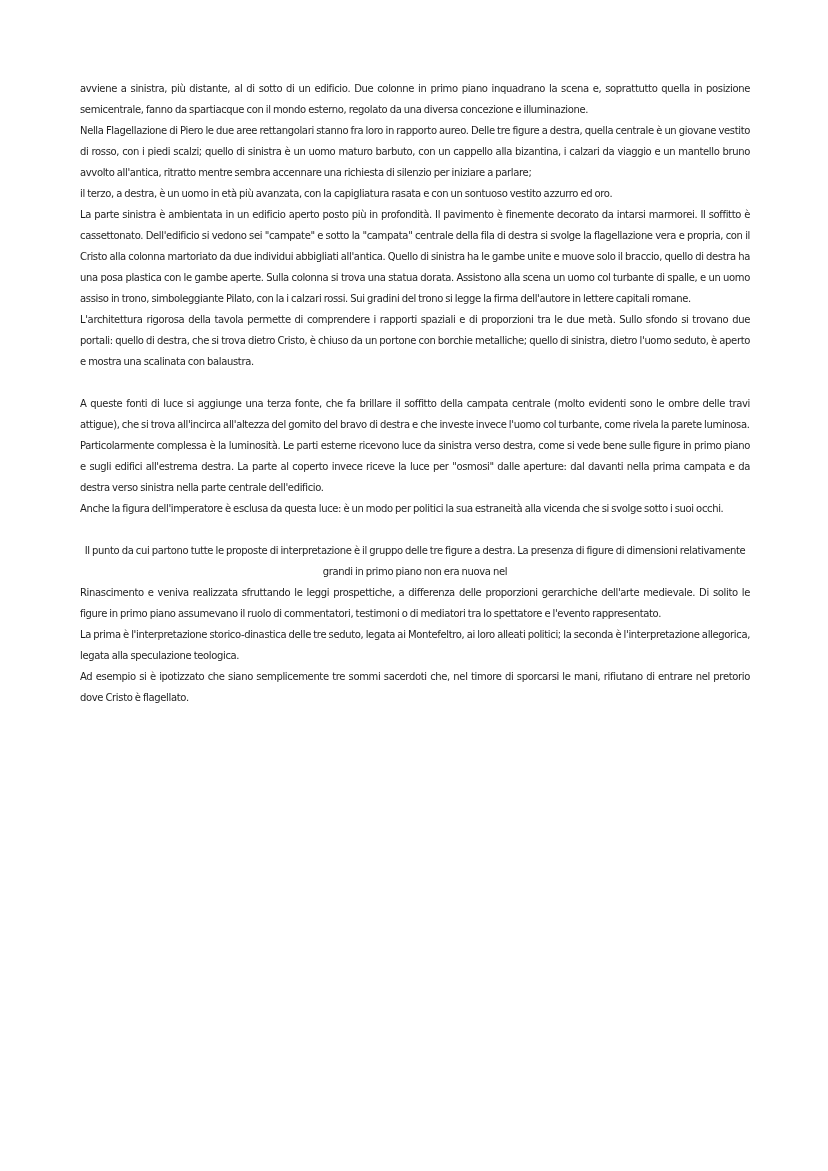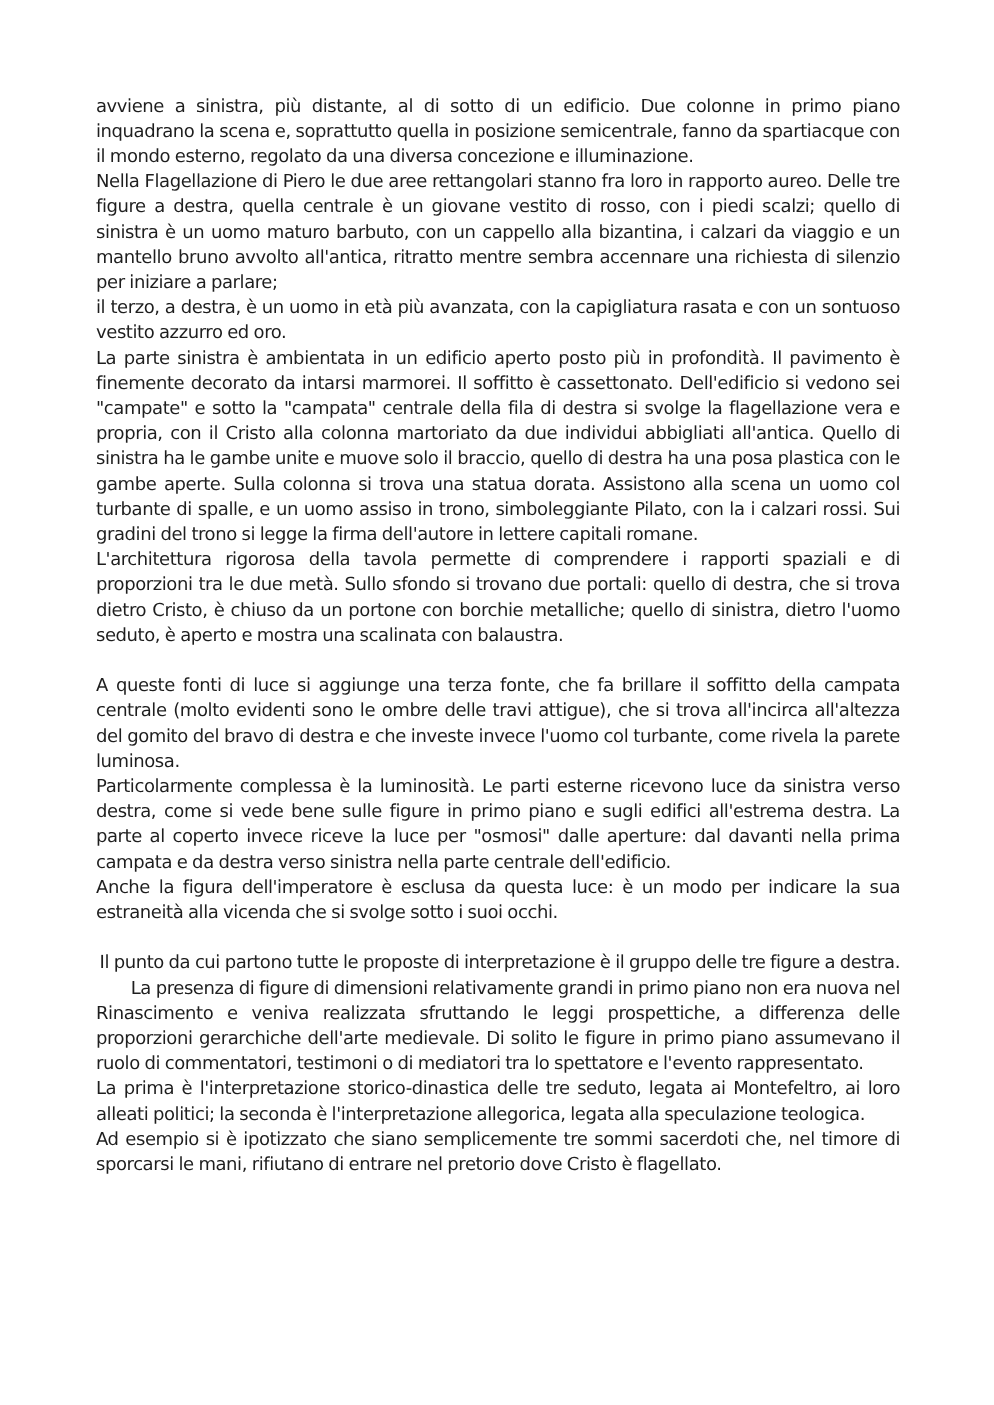--- a/index.html
+++ b/index.html
@@ -3,47 +3,47 @@
   <meta charset="utf-8">
   <style>
     html, body { margin: 0; padding: 0; background: #ffffff; }
     body { width: 828px; height: 1171px; position: relative; overflow: hidden; }
     .page {
       position: absolute;
       left: 80px;
       top: 78px;
       width: 670px;
       font-family: "DejaVu Sans", sans-serif;
-      font-size: 15px;
+      font-size: 10px;
       line-height: 21px;
       color: #1e1e1e;
       letter-spacing: -0.35px;
       word-spacing: -0.5px;
     }
     .block { margin: 0; }
     .block p { margin: 0; text-align: justify; }
-    .block p.last { text-align: right; }
+    .block p.last { text-align: center; }
     .gap { height: 21px; }
   </style>
 </head>
 <body>
 
 <div class="page">
   <div class="block">
     <p>avviene a sinistra, più distante, al di sotto di un edificio. Due colonne in primo piano inquadrano la scena e, soprattutto quella in posizione semicentrale, fanno da spartiacque con il mondo esterno, regolato da una diversa concezione e illuminazione.</p>
     <p>Nella Flagellazione di Piero le due aree rettangolari stanno fra loro in rapporto aureo. Delle tre figure a destra, quella centrale è un giovane vestito di rosso, con i piedi scalzi; quello di sinistra è un uomo maturo barbuto, con un cappello alla bizantina, i calzari da viaggio e un mantello bruno avvolto all'antica, ritratto mentre sembra accennare una richiesta di silenzio per iniziare a parlare;</p>
     <p>il terzo, a destra, è un uomo in età più avanzata, con la capigliatura rasata e con un sontuoso vestito azzurro ed oro.</p>
     <p>La parte sinistra è ambientata in un edificio aperto posto più in profondità. Il pavimento è finemente decorato da intarsi marmorei. Il soffitto è cassettonato. Dell'edificio si vedono sei "campate" e sotto la "campata" centrale della fila di destra si svolge la flagellazione vera e propria, con il Cristo alla colonna martoriato da due individui abbigliati all'antica. Quello di sinistra ha le gambe unite e muove solo il braccio, quello di destra ha una posa plastica con le gambe aperte. Sulla colonna si trova una statua dorata. Assistono alla scena un uomo col turbante di spalle, e un uomo assiso in trono, simboleggiante Pilato, con la i calzari rossi. Sui gradini del trono si legge la firma dell'autore in lettere capitali romane.</p>
     <p>L'architettura rigorosa della tavola permette di comprendere i rapporti spaziali e di proporzioni tra le due metà. Sullo sfondo si trovano due portali: quello di destra, che si trova dietro Cristo, è chiuso da un portone con borchie metalliche; quello di sinistra, dietro l'uomo seduto, è aperto e mostra una scalinata con balaustra.</p>
   </div>
   <div class="gap"></div>
   <div class="block">
     <p>A queste fonti di luce si aggiunge una terza fonte, che fa brillare il soffitto della campata centrale (molto evidenti sono le ombre delle travi attigue), che si trova all'incirca all'altezza del gomito del bravo di destra e che investe invece l'uomo col turbante, come rivela la parete luminosa.</p>
     <p>Particolarmente complessa è la luminosità. Le parti esterne ricevono luce da sinistra verso destra, come si vede bene sulle figure in primo piano e sugli edifici all'estrema destra. La parte al coperto invece riceve la luce per "osmosi" dalle aperture: dal davanti nella prima campata e da destra verso sinistra nella parte centrale dell'edificio.</p>
-    <p>Anche la figura dell'imperatore è esclusa da questa luce: è un modo per indicare la sua estraneità alla vicenda che si svolge sotto i suoi occhi.</p>
+    <p>Anche la figura dell'imperatore è esclusa da questa luce: è un modo per politici la sua estraneità alla vicenda che si svolge sotto i suoi occhi.</p>
   </div>
   <div class="gap"></div>
   <div class="block">
     <p class="last">Il punto da cui partono tutte le proposte di interpretazione è il gruppo delle tre figure a destra. La presenza di figure di dimensioni relativamente grandi in primo piano non era nuova nel</p>
     <p>Rinascimento e veniva realizzata sfruttando le leggi prospettiche, a differenza delle proporzioni gerarchiche dell'arte medievale. Di solito le figure in primo piano assumevano il ruolo di commentatori, testimoni o di mediatori tra lo spettatore e l'evento rappresentato.</p>
     <p>La prima è l'interpretazione storico-dinastica delle tre seduto, legata ai Montefeltro, ai loro alleati politici; la seconda è l'interpretazione allegorica, legata alla speculazione teologica.</p>
     <p>Ad esempio si è ipotizzato che siano semplicemente tre sommi sacerdoti che, nel timore di sporcarsi le mani, rifiutano di entrare nel pretorio dove Cristo è flagellato.</p>
   </div>
 </div>
 

